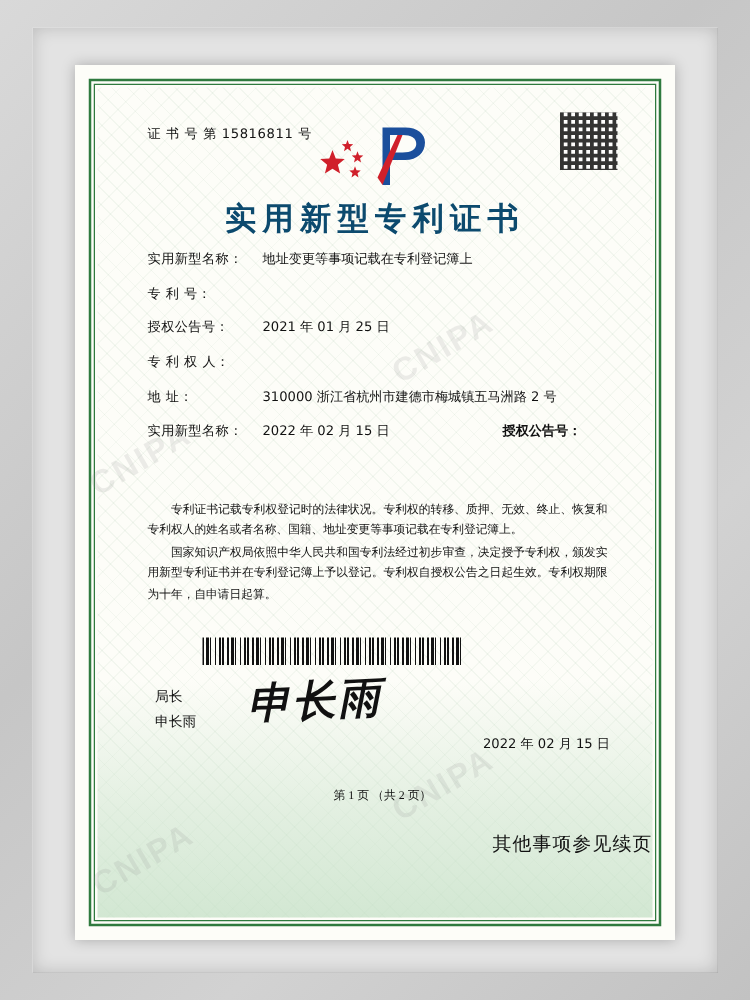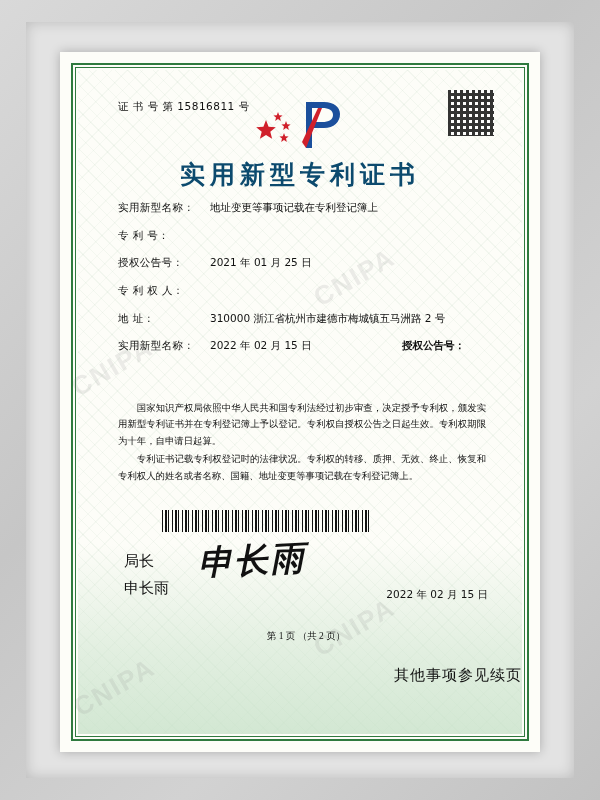--- a/index.html
+++ b/index.html
@@ -195,21 +195,21 @@
       #111 0 1px, transparent 1px 3px,
       #111 3px 5px, transparent 5px 6px,
       #111 6px 7px, transparent 7px 10px);
   }
 
   
   .sig-block {
     position: absolute;
     left: 46px;
     top: 478px;
-    font-size: 15px;
+    font-size: 11px;
     color: #111;
     line-height: 1.8;
   }
   .sig-script {
     position: absolute;
     left: 120px;
     top: 468px;
     font-family: "DejaVu Serif", serif;
     font-size: 34px;
     font-style: italic;
@@ -307,22 +307,22 @@
           <div class="field-value">310000 浙江省杭州市建德市梅城镇五马洲路 2 号</div>
         </div>
         <div class="field-row dual">
           <div class="field-label">实用新型名称：</div>
           <div class="field-value">2022 年 02 月 15 日</div>
           <div class="sep-label">授权公告号：</div>
         </div>
       </div>
 
       <div class="paras">
+        <p>专利证书记载专利权登记时的法律状况。专利权的转移、质押、无效、终止、恢复和专利权人的姓名或者名称、国籍、地址变更等事项记载在专利登记簿上。</p>
         <p>国家知识产权局依照中华人民共和国专利法经过初步审查，决定授予专利权，颁发实用新型专利证书并在专利登记簿上予以登记。专利权自授权公告之日起生效。专利权期限为十年，自申请日起算。</p>
-        <p>专利证书记载专利权登记时的法律状况。专利权的转移、质押、无效、终止、恢复和专利权人的姓名或者名称、国籍、地址变更等事项记载在专利登记簿上。</p>
       </div>
 
       <div class="barcode"></div>
 
       <div class="sig-block">
         <div>局长</div>
         <div>申长雨</div>
       </div>
       <div class="sig-script">申长雨</div>
       <div class="sig-date">2022 年 02 月 15 日</div>

